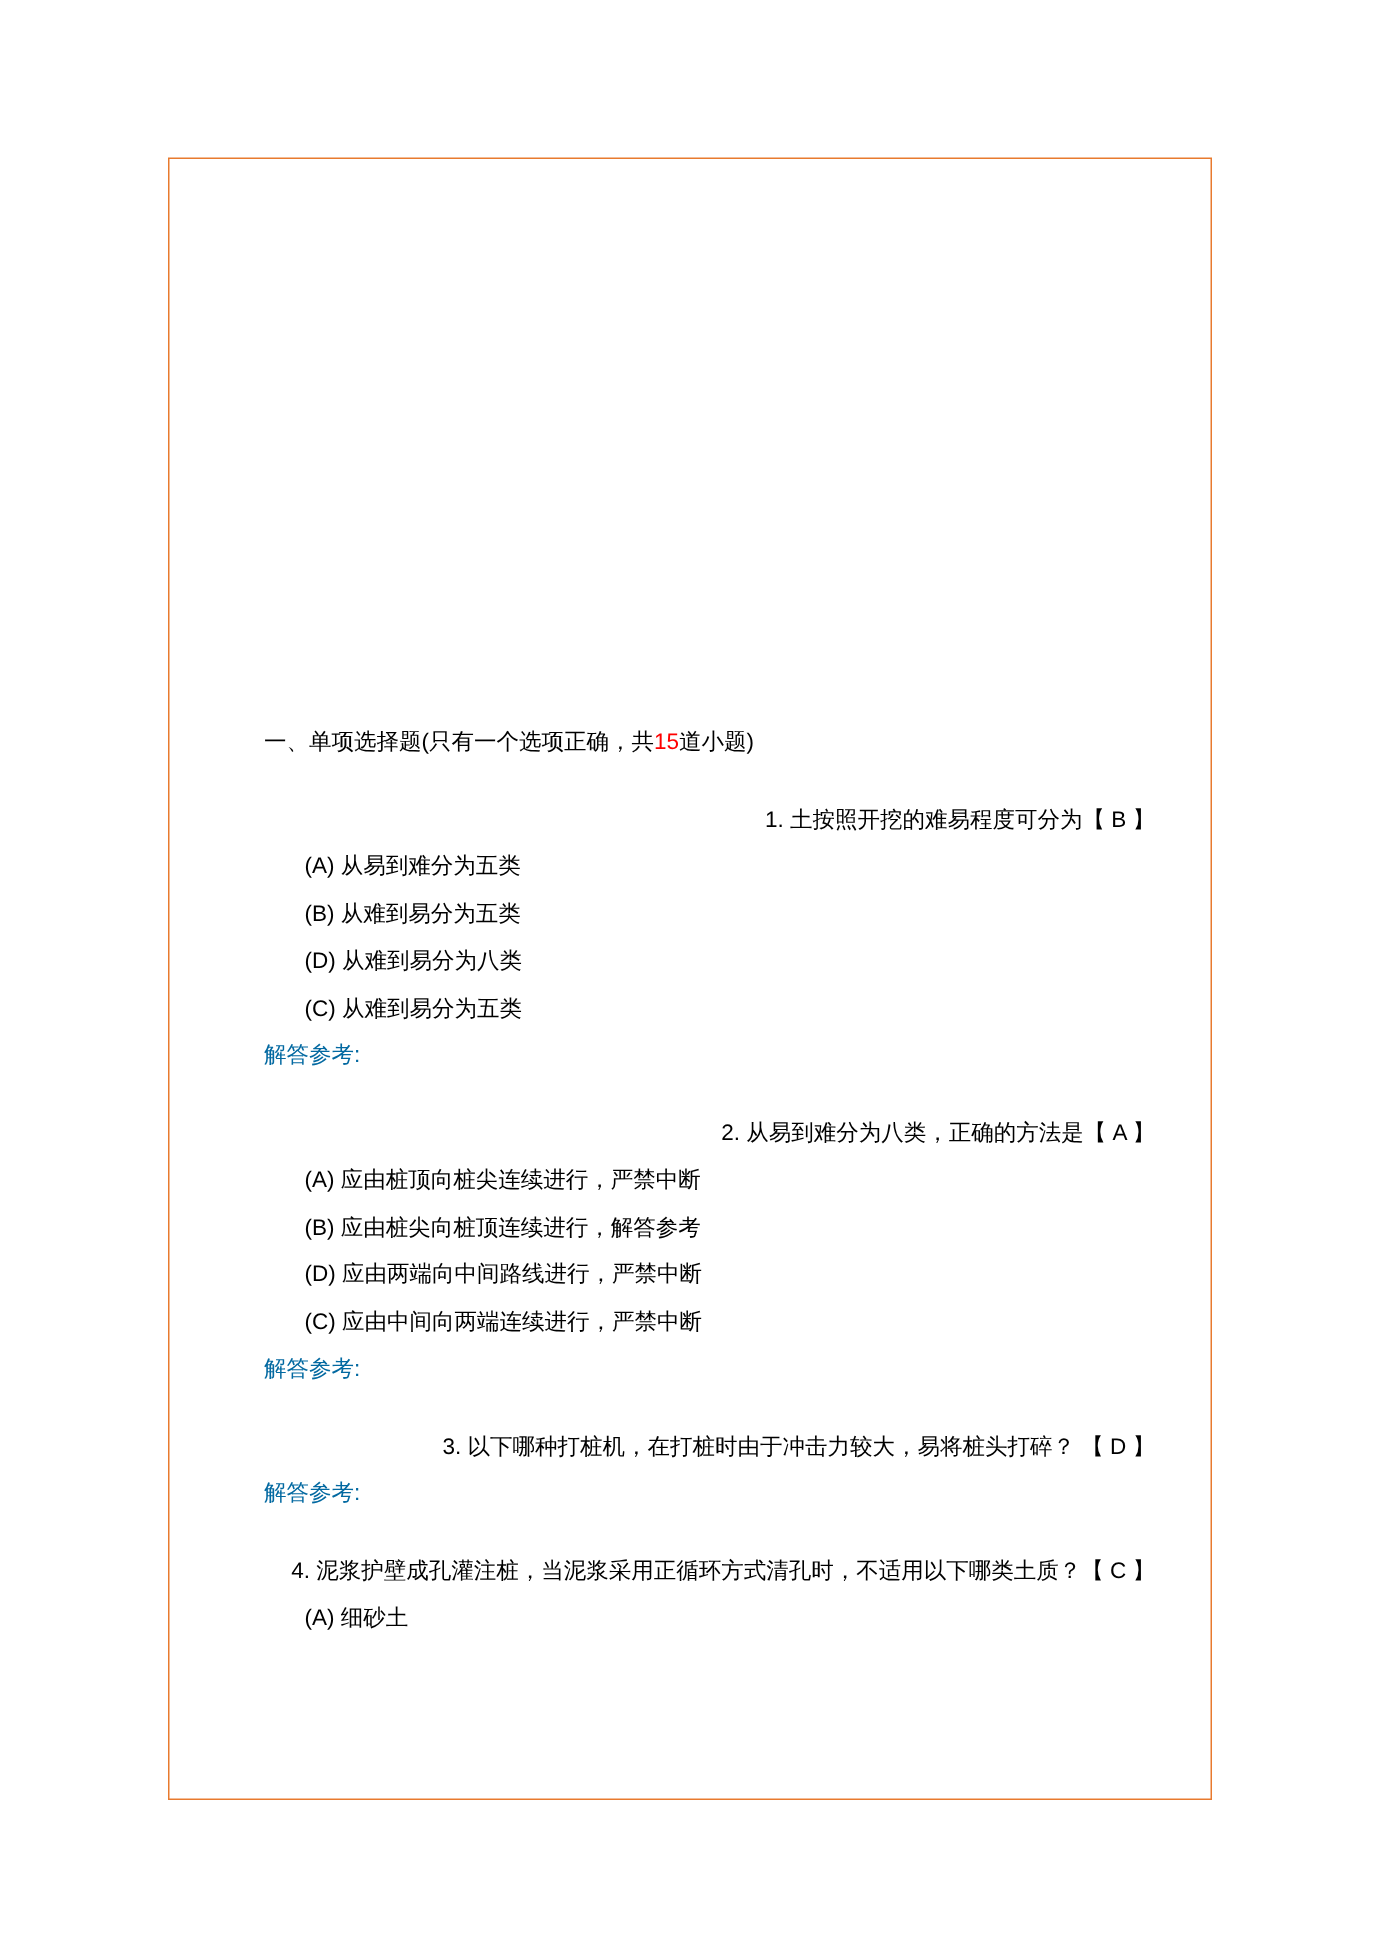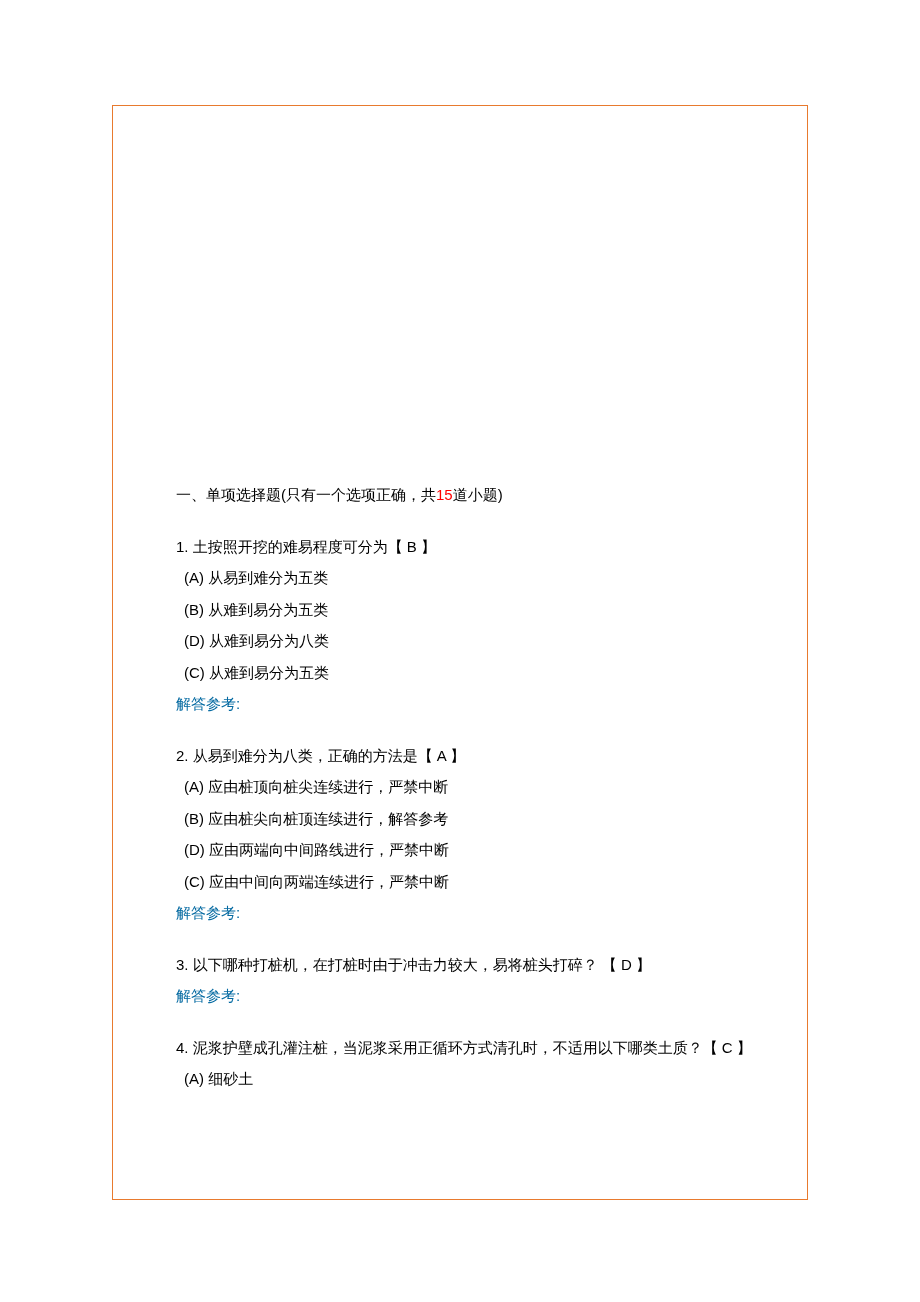--- a/index.html
+++ b/index.html
@@ -40,23 +40,24 @@
       margin-bottom: 20px;
     }
     .red {
       color: #ff0000;
     }
     .question-block {
       margin-bottom: 20px;
     }
     .question-text {
       margin-bottom: 0;
+      text-align: right;
     }
     .options {
-      margin-left: 8px;
+      margin-left: 27px;
     }
     .option-line {
       margin: 0;
     }
     .answer-ref {
       color: #0369a1;
       margin-bottom: 0;
     }
   </style>
 </head>

